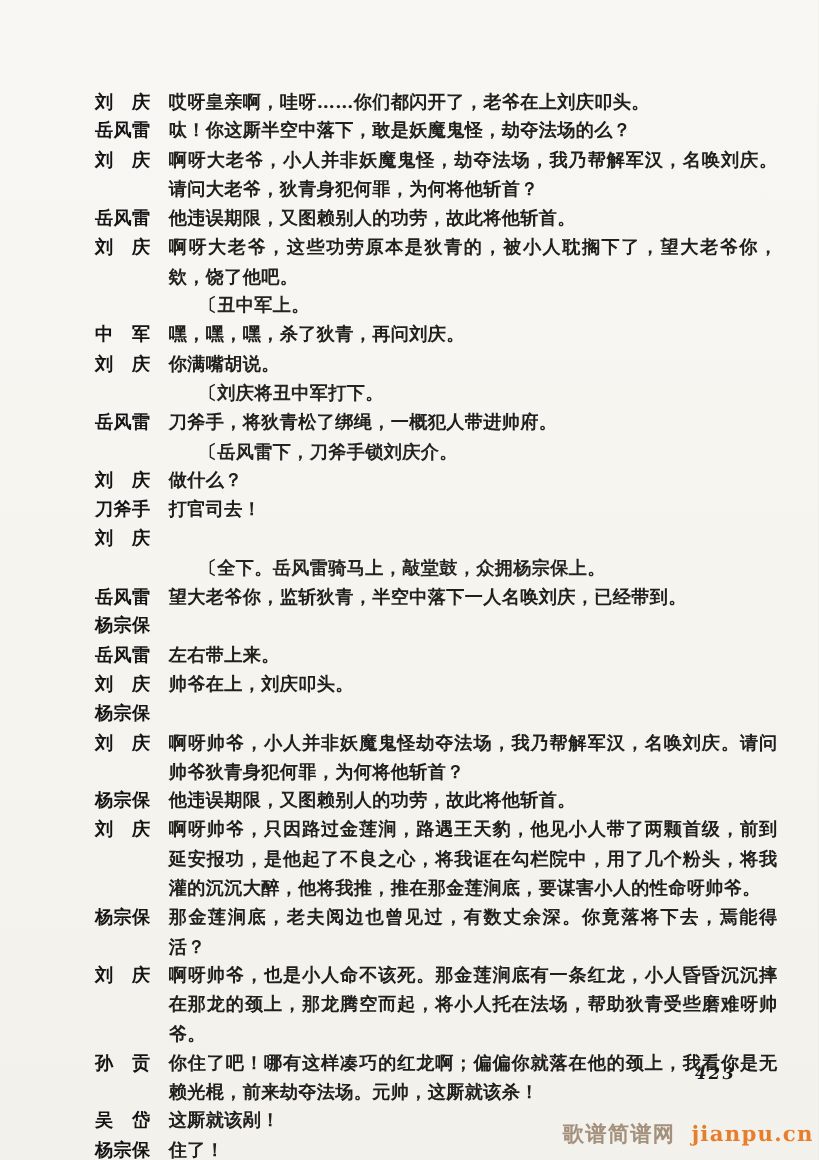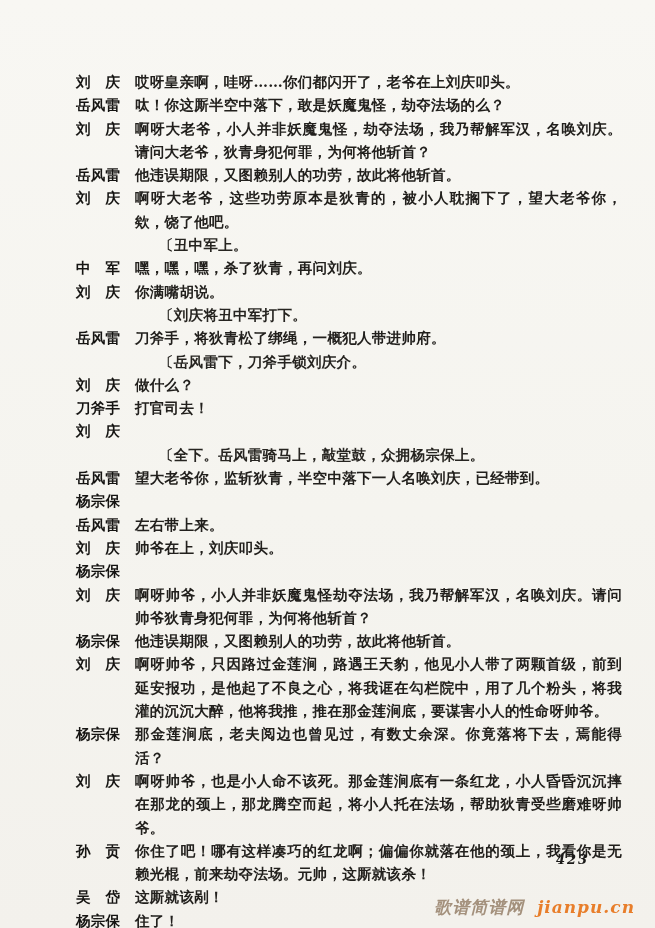--- a/index.html
+++ b/index.html
@@ -56,26 +56,25 @@
     font-size: 13px;
     font-weight: 700;
     font-style: italic;
     letter-spacing: 2px;
     color: #1a1918;
     margin-left: 24px;
   }
   .watermark {
     position: absolute;
     top: 896px;
-    right: 20px;
+    right: 4px;
     font-size: 17px;
     font-weight: 700;
     letter-spacing: 1px;
     white-space: nowrap;
-    font-style: italic;
   }
   .watermark .wm-name { color: #a4917d; }
   .watermark .wm-url  { color: #e87e2b; margin-left: 6px; }
 </style>
 </head>
 <body>
 
 <div class="page">
 
   <section class="script">

